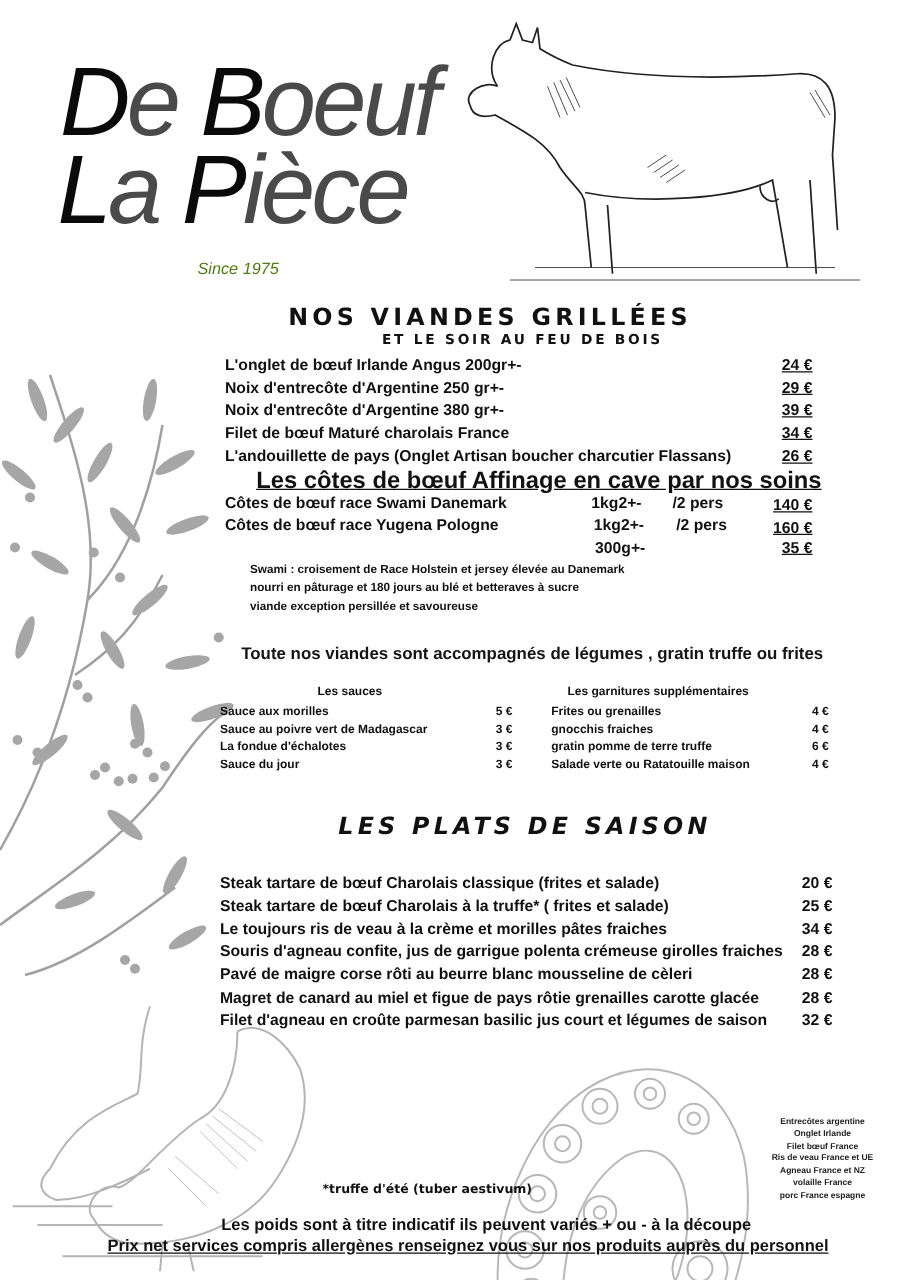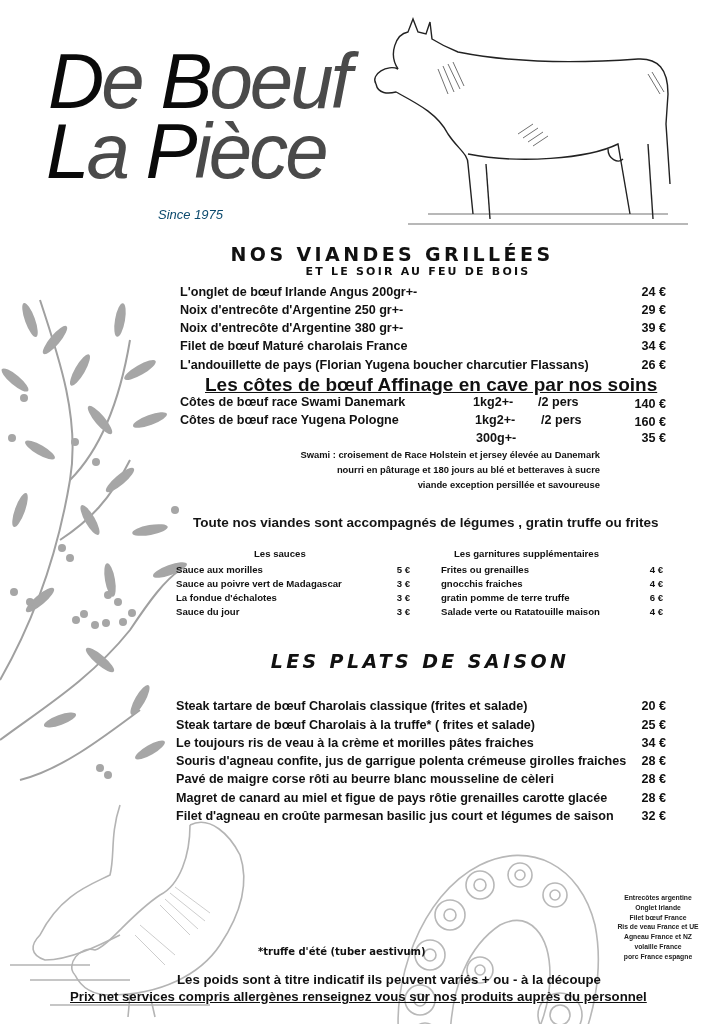--- a/index.html
+++ b/index.html
@@ -7,54 +7,54 @@
     width: 724px; height: 1024px; position: relative; overflow: hidden;
     background: #ffffff; color: #111;
     font-family: "Liberation Sans", "DejaVu Sans", sans-serif;
   }
   .deco { position: absolute; pointer-events: none; }
 
   
   .title { position: absolute; left: 46px; top: 46px; font-family: "Liberation Sans", sans-serif;
            font-style: italic; font-size: 78px; line-height: 70px; letter-spacing: -3px; color: #4a4a4a; }
   .title .cap { color: #0a0a0a; }
-  .since { position: absolute; left: 158px; top: 207px; font-style: italic; font-size: 13px; color: #0c4a6e; }
+  .since { position: absolute; left: 158px; top: 207px; font-style: italic; font-size: 13px; color: #4d7c0f; }
 
   
   .h1 { position: absolute; left: 0; width: 724px; text-align: center; font-weight: bold;
         font-family: "DejaVu Sans", sans-serif; color: #111; }
   .h1.main { top: 243px; font-size: 19px; letter-spacing: 3.4px; padding-left: 60px; box-sizing: border-box; }
   .h1.sub { top: 265px; font-size: 11px; letter-spacing: 2.2px; padding-left: 112px; box-sizing: border-box; }
   .h1.saison { top: 650px; font-size: 19px; letter-spacing: 3.4px; padding-left: 116px; box-sizing: border-box; font-style: italic; }
 
   .row { position: absolute; left: 180px; width: 486px; height: 18px; font-size: 12.6px; font-weight: bold;
          line-height: 18px; white-space: nowrap; }
   .row .name { position: absolute; left: 0; }
   .row .w { position: absolute; left: 293px; }
   .row .pers { position: absolute; left: 358px; }
-  .row .price { position: absolute; right: 0; }
+  .row .price { position: absolute; right: 16px; text-decoration: underline; }
 
   .subhead { position: absolute; left: 205px; top: 374px; font-size: 19px; font-weight: bold; text-decoration: underline; }
 
-  .note { position: absolute; left: 200px; width: 400px; text-align: right; font-size: 9.4px; font-weight: bold; line-height: 15px; }
+  .note { position: absolute; left: 200px; width: 400px; text-align: left; font-size: 9.4px; font-weight: bold; line-height: 15px; }
 
   .accomp { position: absolute; left: 193px; top: 515px; font-size: 13.5px; font-weight: bold; color: #151515; }
 
   .col-title { position: absolute; font-size: 9.6px; font-weight: bold; }
   .srow { position: absolute; height: 15px; font-size: 9.6px; font-weight: bold; line-height: 15px; white-space: nowrap; }
   .srow .price { position: absolute; right: 0; }
 
   .plat { position: absolute; left: 176px; width: 490px; height: 18px; font-size: 12.6px; font-weight: bold; line-height: 18px; white-space: nowrap; }
   .plat .price { position: absolute; right: 0; }
 
   .origins { position: absolute; left: 603px; top: 893px; width: 110px; text-align: center; font-size: 6.8px; font-weight: bold; line-height: 9.8px; color: #222; }
 
   .truffe { position: absolute; left: 258px; top: 946px; font-size: 10px; font-weight: bold; font-family: "DejaVu Sans", sans-serif; }
   .foot1 { position: absolute; left: 0; width: 724px; text-align: center; top: 972px; font-size: 13.2px; font-weight: bold; padding-left: 54px; box-sizing: border-box; }
-  .foot2 { position: absolute; left: 70px; top: 989px; font-size: 13.2px; font-weight: bold; text-decoration: underline; }
+  .foot2 { position: absolute; left: 86px; top: 989px; font-size: 13.2px; font-weight: bold; text-decoration: underline; }
 </style>
 </head>
 <body>
 
 <svg class="deco" width="200" height="520" style="left:0;top:280px" viewBox="0 0 200 520">
   <g stroke="#a0a0a0" stroke-width="2" fill="none">
     <path d="M0,400 C40,330 60,260 70,200 C80,140 60,80 40,20"></path>
     <path d="M70,200 C100,170 120,120 130,60"></path>
     <path d="M60,260 C90,240 110,220 130,180"></path>
     <path d="M0,460 C40,430 90,400 130,350 C150,320 165,300 180,290"></path>
@@ -177,21 +177,21 @@
 </div>
 <div class="row" style="top:319px">
   <span class="name">Noix d'entrecôte d'Argentine  380 gr+-</span>
   <span class="price">39 €</span>
 </div>
 <div class="row" style="top:337px">
   <span class="name">Filet de bœuf Maturé  charolais France</span>
   <span class="price">34 €</span>
 </div>
 <div class="row" style="top:356px">
-  <span class="name">L'andouillette de pays (Florian Yugena boucher charcutier Flassans)</span>
+  <span class="name">L'andouillette de pays (Onglet Artisan boucher charcutier Flassans)</span>
   <span class="price">26 €</span>
 </div>
 
 <div class="subhead">Les côtes de bœuf Affinage en cave par nos soins</div>
 
 <div class="row" style="top:393px">
   <span class="name">Côtes de bœuf race Swami Danemark</span>
   <span class="w">1kg2+-</span>
   <span class="pers">/2 pers</span>
   <span class="price" style="top:2px">140 €</span>

